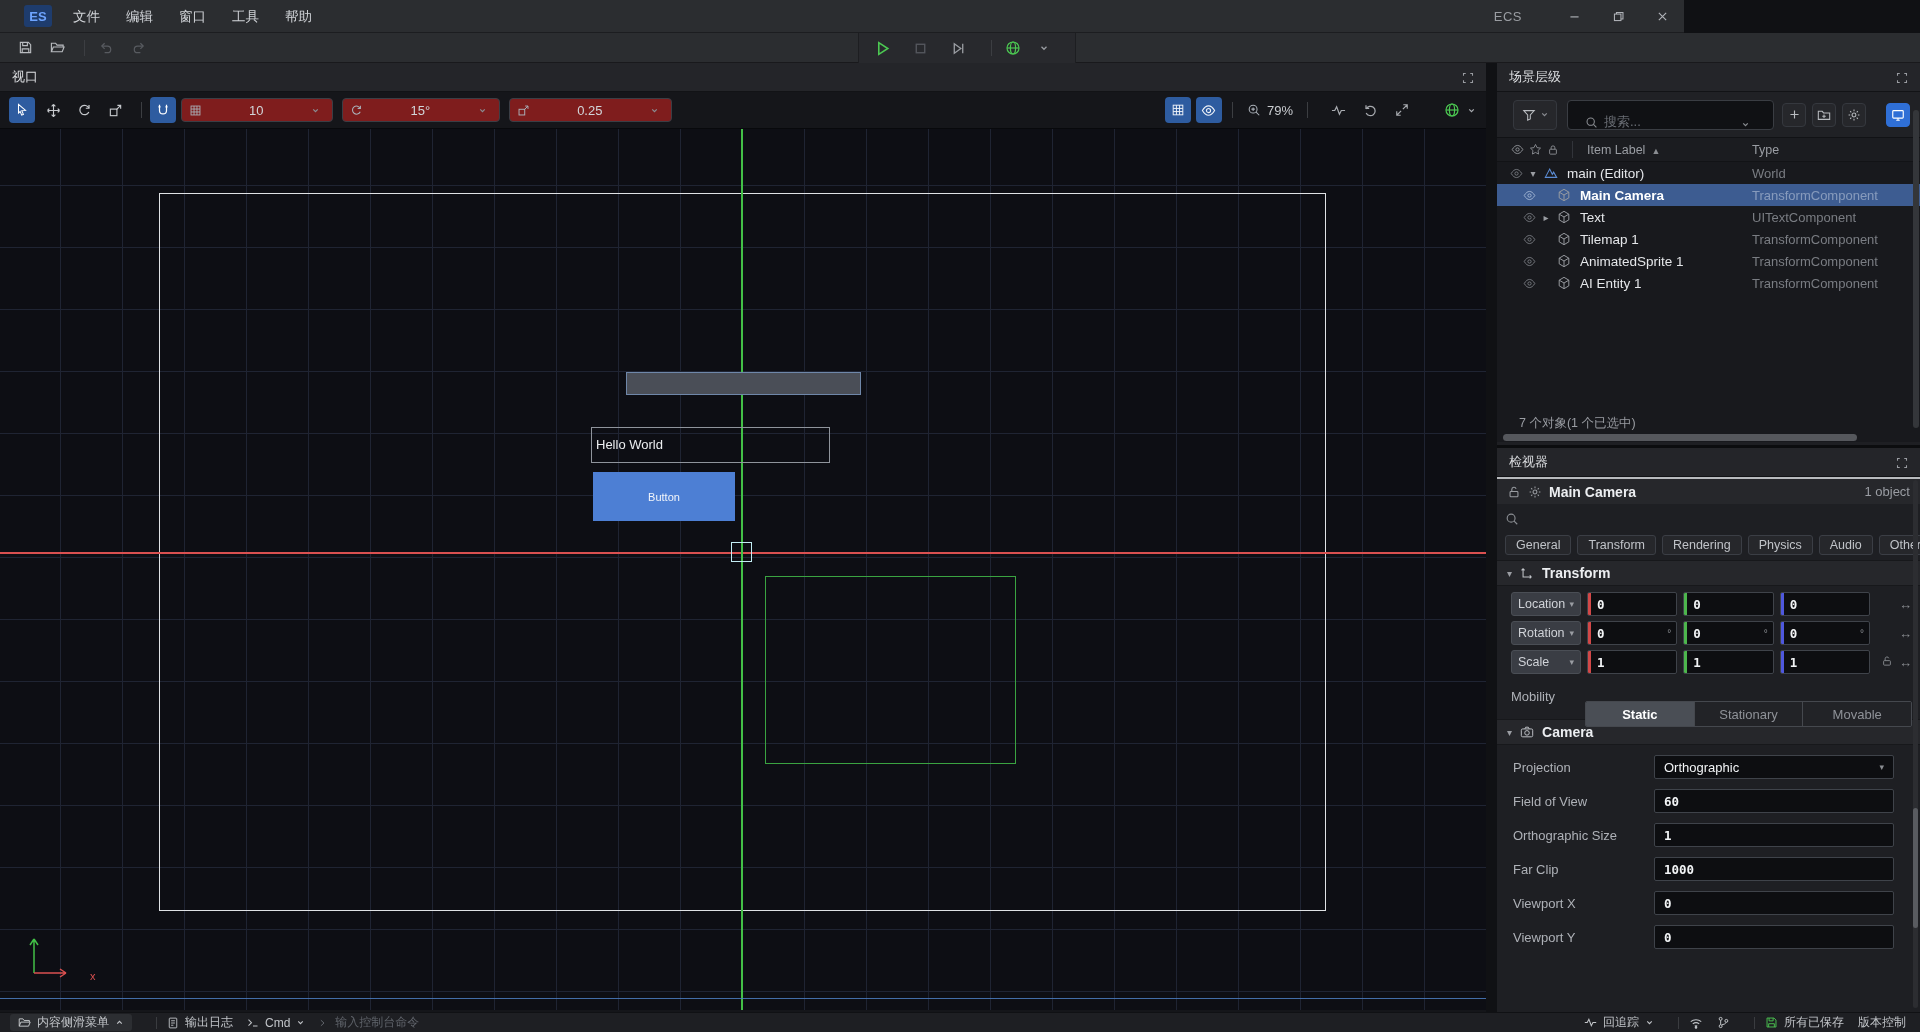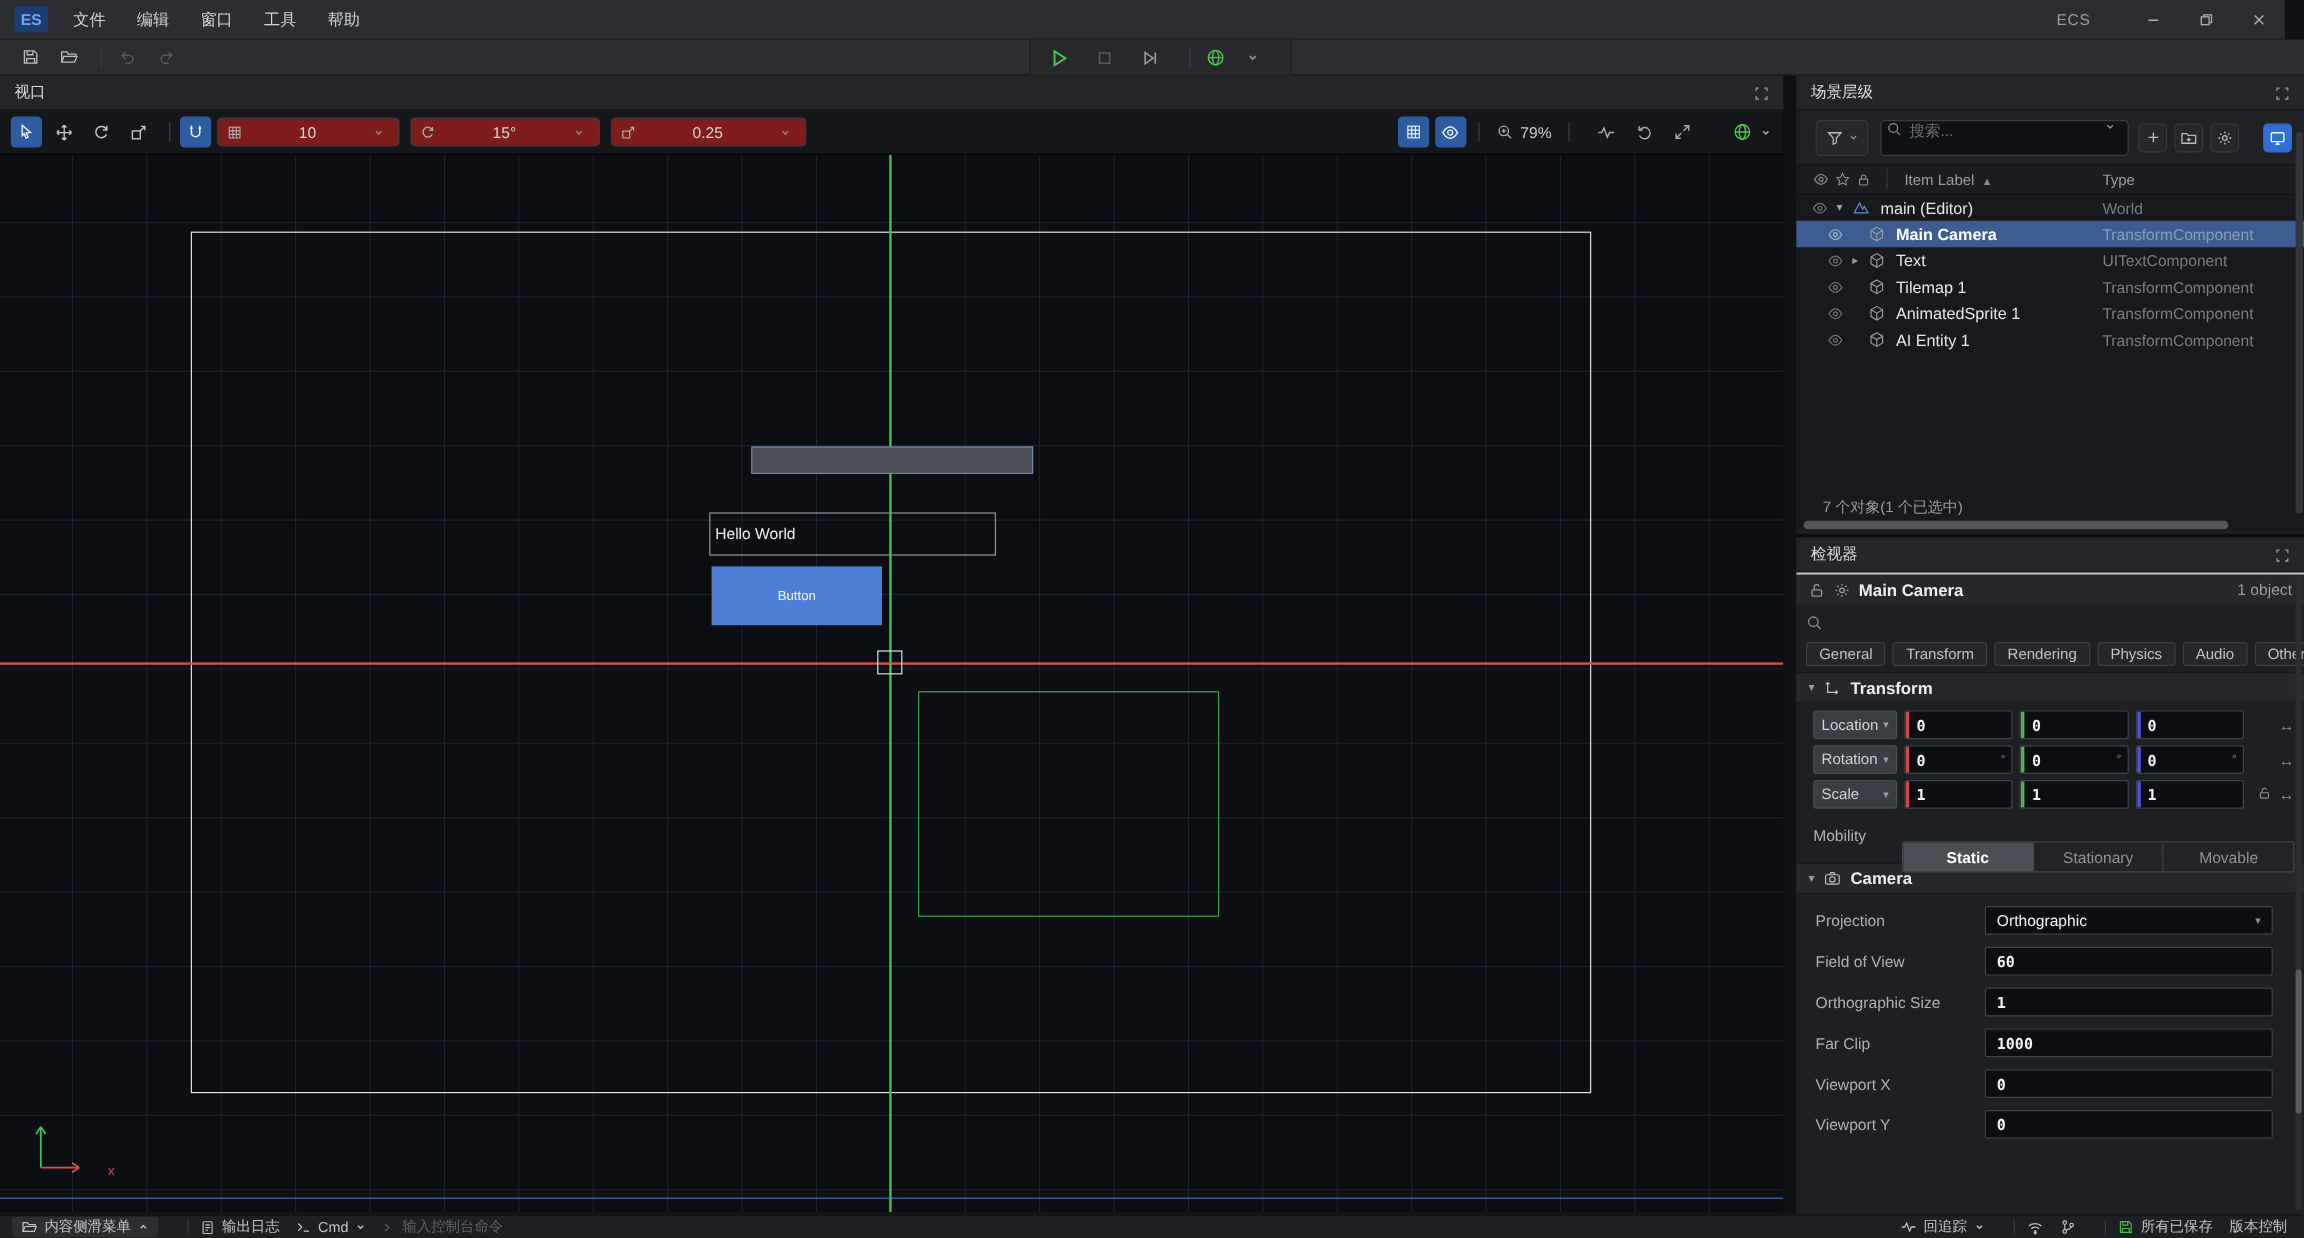--- a/index.html
+++ b/index.html
@@ -12,21 +12,21 @@
     --txt:#d2d5d9; --txt-dim:#9a9da3; --txt-faint:#5f636a;
     --input-bg:#101114; --input-border:#3f434a;
   }
   *{box-sizing:border-box;margin:0;padding:0;font-family:"Liberation Sans","DejaVu Sans",sans-serif;}
   html,body{width:1920px;height:1032px;overflow:hidden;background:#101114;}
   #app{position:absolute;inset:0;width:1920px;height:1032px;color:var(--txt);font-size:13px;user-select:none;}
   .i{display:inline-block;vertical-align:middle;}
   svg{display:block;}
 
   
-  #menubar{position:absolute;left:0;top:0;width:1904px;height:33px;background:var(--chrome);border-bottom:1px solid var(--chrome-border);display:flex;align-items:center;padding-left:12px;}
+  #menubar{position:absolute;left:0;top:0;width:1684px;height:33px;background:var(--chrome);border-bottom:1px solid var(--chrome-border);display:flex;align-items:center;padding-left:24px;}
   .logo{width:28px;height:22px;border-radius:3px;background:#1e3c6d;color:#6ea4ff;font-weight:bold;font-size:13px;display:flex;align-items:center;justify-content:center;margin-right:8px;}
   .menu-item{padding:0 13px;height:33px;line-height:33px;color:#d0d3d7;font-size:13.5px;cursor:default;}
   #menubar .right{margin-left:auto;display:flex;align-items:center;height:33px;}
   .ecs-label{color:#9a9da2;font-size:13px;margin-right:30px;letter-spacing:.5px;}
   .winbtn{width:44px;height:33px;display:flex;align-items:center;justify-content:center;color:#b0b3b8;}
 
   
   #toolbar{position:absolute;left:0;top:33px;width:1920px;height:30px;background:var(--chrome);border-bottom:1px solid #19191c;display:flex;align-items:center;padding-left:12px;}
   .tbtn{width:26px;height:24px;display:flex;align-items:center;justify-content:center;color:#b9bcc0;margin-right:6px;border-radius:3px;}
   .tbtn.dim{color:#585b60;}
@@ -68,21 +68,21 @@
   .axis-x-label{position:absolute;left:90px;top:841px;color:var(--red);font-size:11px;}
 
   
   #rightcol{position:absolute;left:1497px;top:63px;width:423px;height:949px;background:var(--panel);}
   
   #hierarchy{position:absolute;left:0;top:0;width:423px;height:379px;background:#18191d;}
   #hier-controls{height:46px;background:#202125;display:flex;align-items:center;padding-left:16px;border-bottom:1px solid #111215;}
   .hbtn{height:30px;border-radius:4px;background:var(--btn);border:1px solid #35383e;display:flex;align-items:center;justify-content:center;color:#b9bcc0;}
   #filter-btn{width:44px;margin-right:10px;}
   #filter-btn .chev{margin-left:4px;color:#8a8d92;}
-  .searchbox{width:207px;height:30px;border-radius:4px;background:var(--input-bg);border:1px solid #3a3d43;display:flex;align-items:flex-start;padding:0 4px;margin-right:8px;}
+  .searchbox{width:207px;height:30px;border-radius:4px;background:var(--input-bg);border:1px solid #3a3d43;display:flex;align-items:flex-end;padding:0 17px;margin-right:8px;}
   .searchbox input{flex:1;background:transparent;border:0;outline:0;color:#d2d5d9;font-size:13px;min-width:0;}
   .searchbox input::placeholder{color:#6b6f76;}
   .searchbox .i{color:#8a8d92;margin-right:6px;}
   .iconbtn{width:24px;height:24px;border-radius:4px;background:var(--btn);border:1px solid #35383e;display:flex;align-items:center;justify-content:center;color:#b9bcc0;margin-right:6px;}
   #display-btn{margin-left:14px;background:#2f6fd6;border-color:#2f6fd6;color:#fff;}
   #hier-header{height:24px;display:flex;align-items:center;color:#9a9da3;font-size:12.5px;background:#1b1c20;border-bottom:1px solid #121316;position:relative;}
   #hier-header .hicons{display:flex;align-items:center;gap:5px;padding-left:14px;width:75px;color:#8e9196;}
   #hier-header .coldiv{position:absolute;left:75px;top:3px;bottom:3px;width:1px;background:#32343a;}
   #hier-header .col-label{padding-left:15px;}
   #hier-header .sort{color:#8a8d92;font-size:9px;margin-left:6px;}

